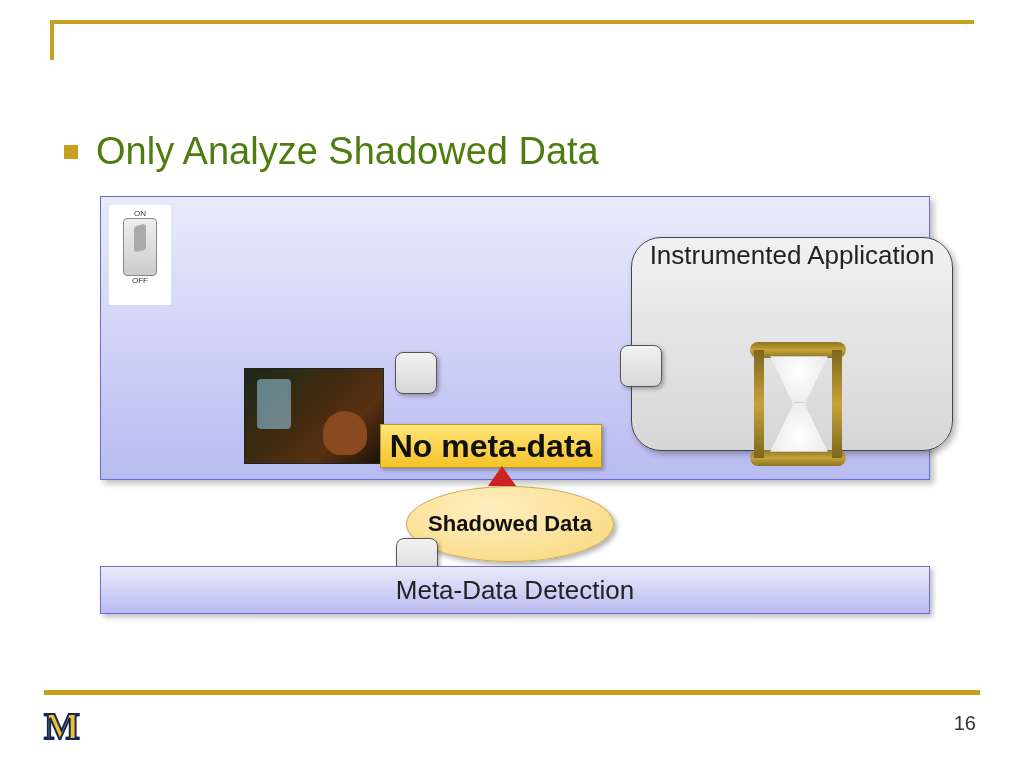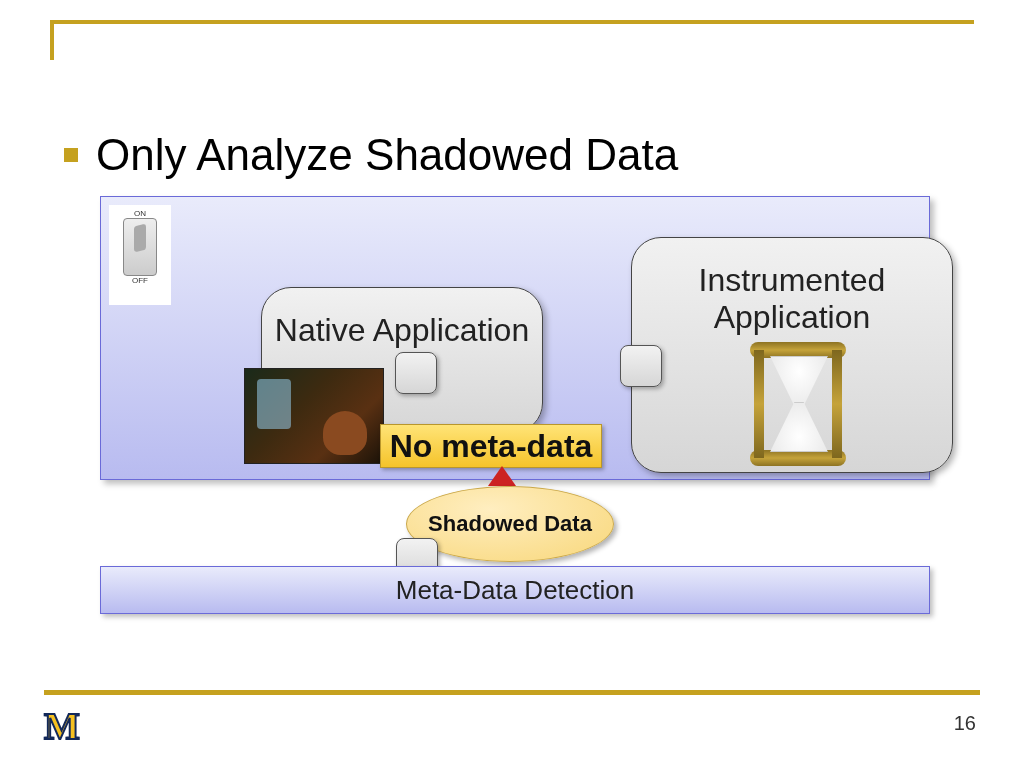--- a/index.html
+++ b/index.html
@@ -3,27 +3,27 @@
 <meta charset="utf-8">
 <style>
   html,body{margin:0;padding:0;width:1024px;height:768px;background:#fff;font-family:Arial,Helvetica,sans-serif;overflow:hidden}
   .slide{position:relative;width:1024px;height:768px;background:#fff}
   .corner{position:absolute;left:50px;top:20px;width:924px;height:6px}
   .corner::before{content:"";position:absolute;left:0;top:0;width:4px;height:40px;background:#c5a11f}
   .corner::after{content:"";position:absolute;left:0;top:0;width:924px;height:4px;background:#c5a11f}
   .title{position:absolute;left:64px;top:38px;font-family:Garamond,'Times New Roman',serif;font-size:48px;color:#1a2766;font-weight:400}
   .bullet-row{position:absolute;left:64px;top:130px;display:flex;align-items:center}
   .bullet-sq{width:14px;height:14px;background:#c5a11f;margin-right:18px;flex-shrink:0}
-  .bullet-txt{font-size:44px;color:#000000}
+  .bullet-txt{font-size:38px;color:#4d7c0f}
   
   .panel{position:absolute;left:100px;top:196px;width:828px;height:282px;border:1px solid #6a6ad8;background:linear-gradient(#e9ebfb,#b8bbf0);box-shadow:4px 4px 6px rgba(0,0,0,.25)}
   .switch{position:absolute;left:8px;top:8px;width:62px;height:92px;background:#fff;display:flex;flex-direction:column;align-items:center;justify-content:flex-start;padding:4px 0;font-size:8px;color:#333}
   .switch .lever{width:32px;height:56px;border:1px solid #888;border-radius:4px;background:linear-gradient(#eee,#ccc);position:relative}
   .switch .lever::after{content:"";position:absolute;left:10px;top:6px;width:12px;height:26px;background:#aaa;border-radius:3px;transform:skewY(-12deg)}
-  .box{position:absolute;border:1px solid #444;border-radius:30px;background:linear-gradient(#f1f1f1,#d6d6d6);box-shadow:3px 3px 6px rgba(0,0,0,.3);display:flex;align-items:flex-start;justify-content:center;text-align:center;font-family:Verdana,Geneva,sans-serif;font-size:32px;color:#222;padding-top:24px}
+  .box{position:absolute;border:1px solid #444;border-radius:30px;background:linear-gradient(#f1f1f1,#d6d6d6);box-shadow:3px 3px 6px rgba(0,0,0,.3);display:flex;align-items:flex-start;justify-content:center;text-align:center;font-family:Verdana,Geneva,sans-serif;font-size:26px;color:#222;padding-top:2px}
   .native{left:160px;top:90px;width:280px;height:120px}
   .instr{left:530px;top:40px;width:320px;height:210px}
   .smallbox{position:absolute;width:40px;height:40px;border:1px solid #555;border-radius:8px;background:linear-gradient(#f2f2f2,#d6d6d6);box-shadow:2px 2px 4px rgba(0,0,0,.3)}
   .sb1{left:396px;top:538px}
   .sb2{left:395px;top:352px}
   .sb3{left:620px;top:345px}
   .game{position:absolute;left:244px;top:368px;width:138px;height:94px;background:linear-gradient(135deg,#1a2a1a,#3d2a10 40%,#593012 70%,#1a1208);border:1px solid #222}
   .game::before{content:"";position:absolute;left:12px;top:10px;width:34px;height:50px;background:rgba(160,220,255,.5);border-radius:4px}
   .game::after{content:"";position:absolute;right:16px;bottom:8px;width:44px;height:44px;background:#8a4a20;border-radius:50% 50% 40% 40%}
   .nometadata{position:absolute;left:380px;top:424px;width:220px;height:42px;background:linear-gradient(#ffe477,#f5c32a);border:1px solid #b9962c;box-shadow:2px 2px 4px rgba(0,0,0,.3);display:flex;align-items:center;justify-content:center;font-weight:bold;font-size:32px;color:#111}
@@ -57,21 +57,20 @@
     <div class="bullet-sq"></div>
     <div class="bullet-txt">Only Analyze Shadowed Data</div>
   </div>
 
   <div class="panel">
     <div class="switch">
       <span>ON</span>
       <div class="lever"></div>
       <span>OFF</span>
     </div>
-    <div class="box native">Native Application</div>
     <div class="box instr">Instrumented Application</div>
   </div>
 
   <div class="smallbox sb3"></div>
   <div class="game"></div>
   <div class="smallbox sb2"></div>
 
   <div class="hourglass">
     <div class="cap capT"></div>
       <div class="cap capB"></div>

